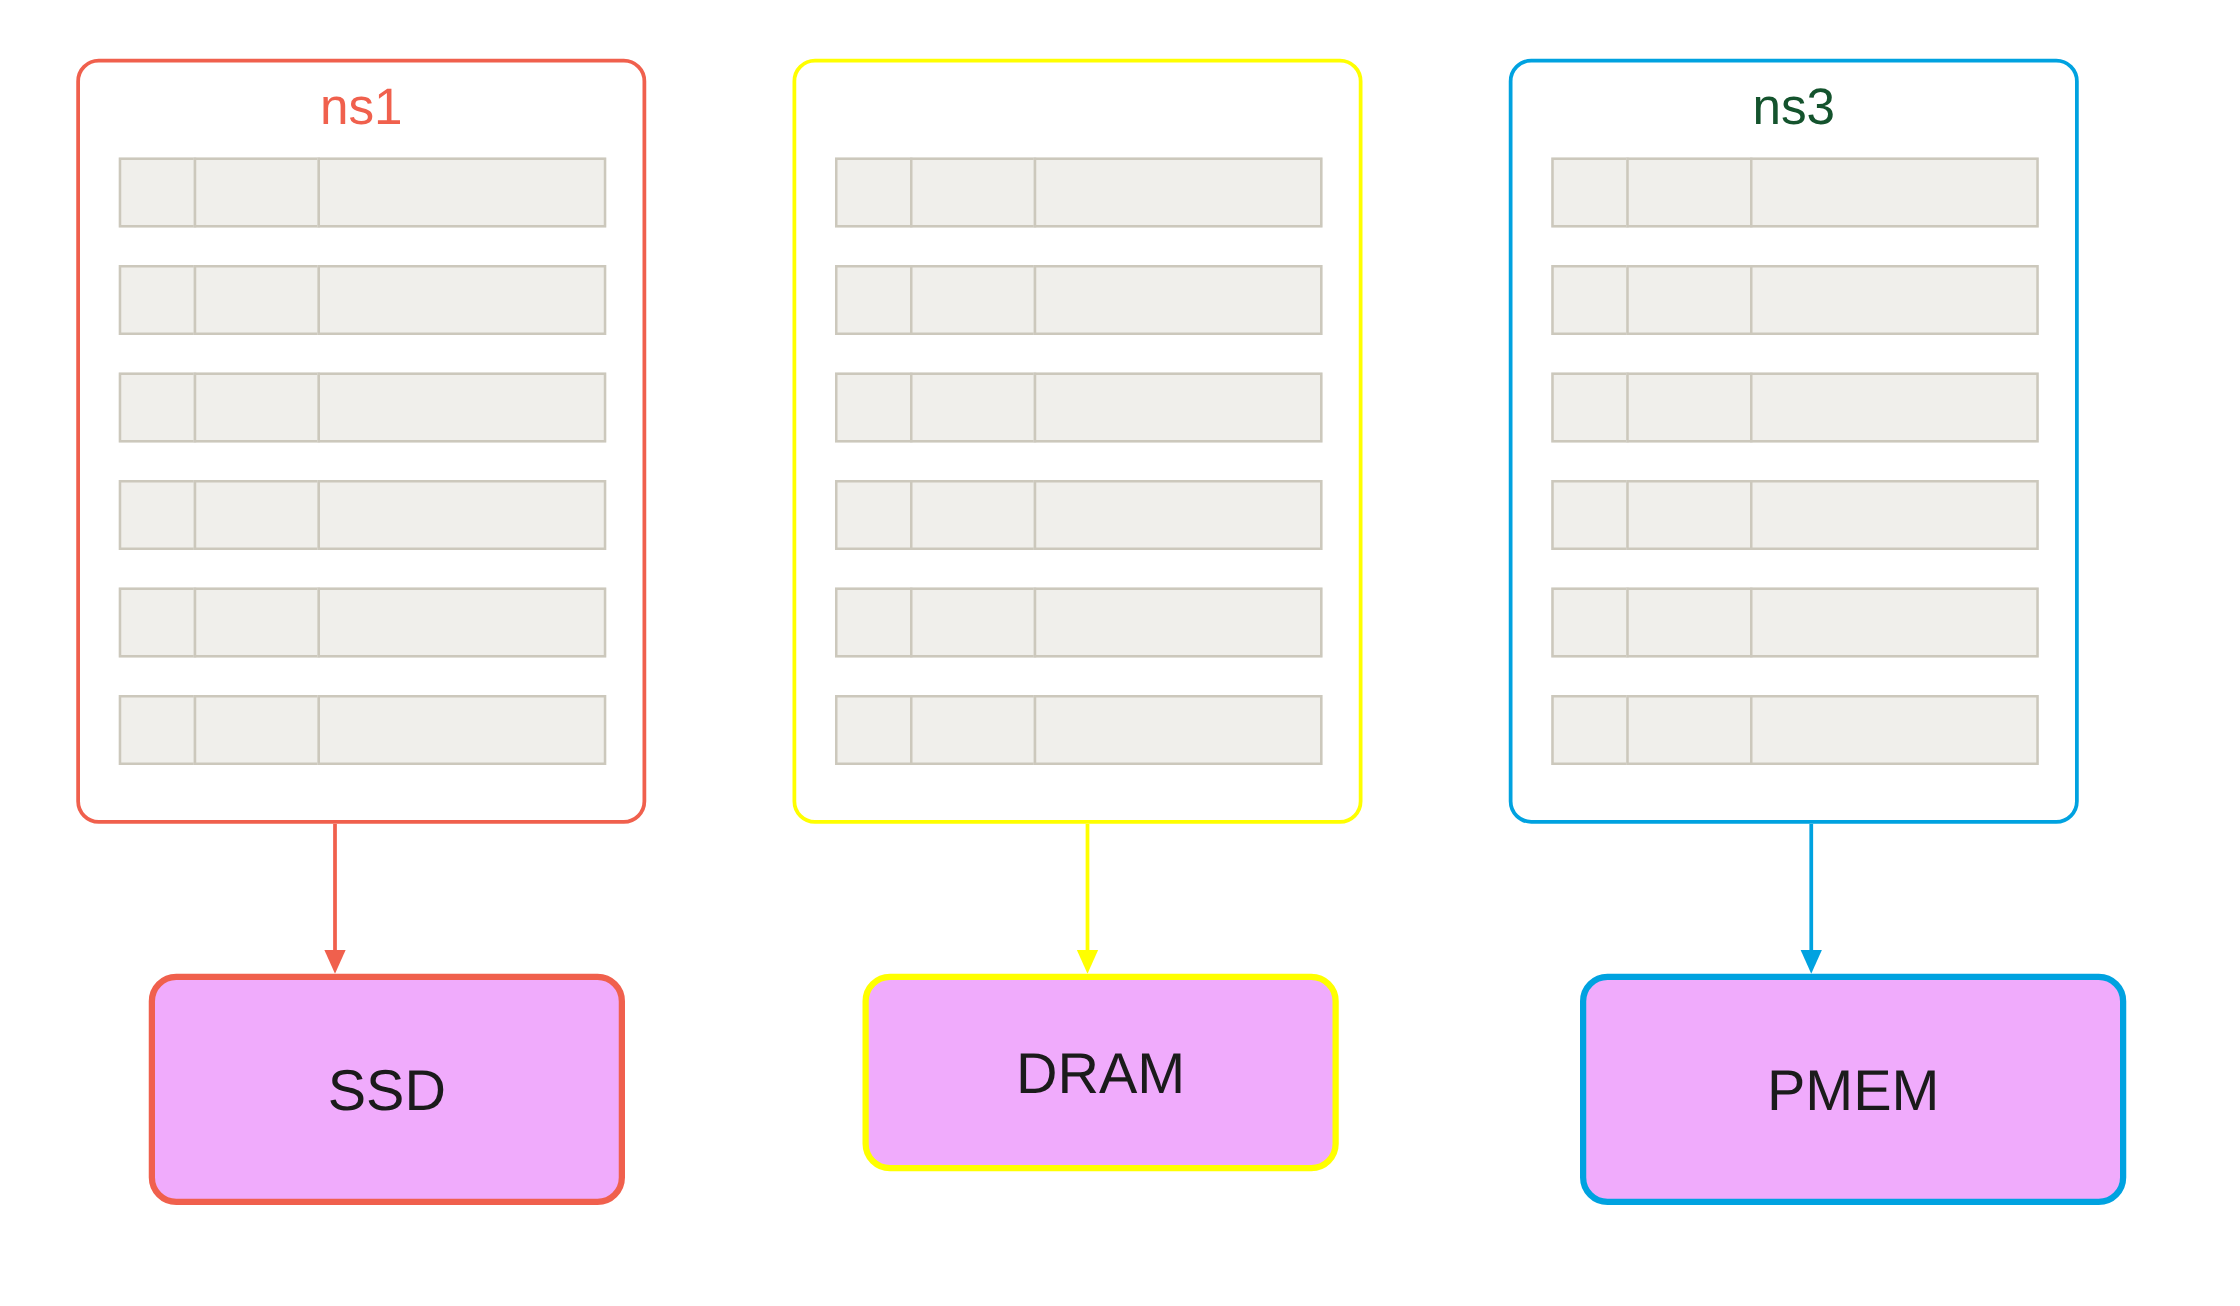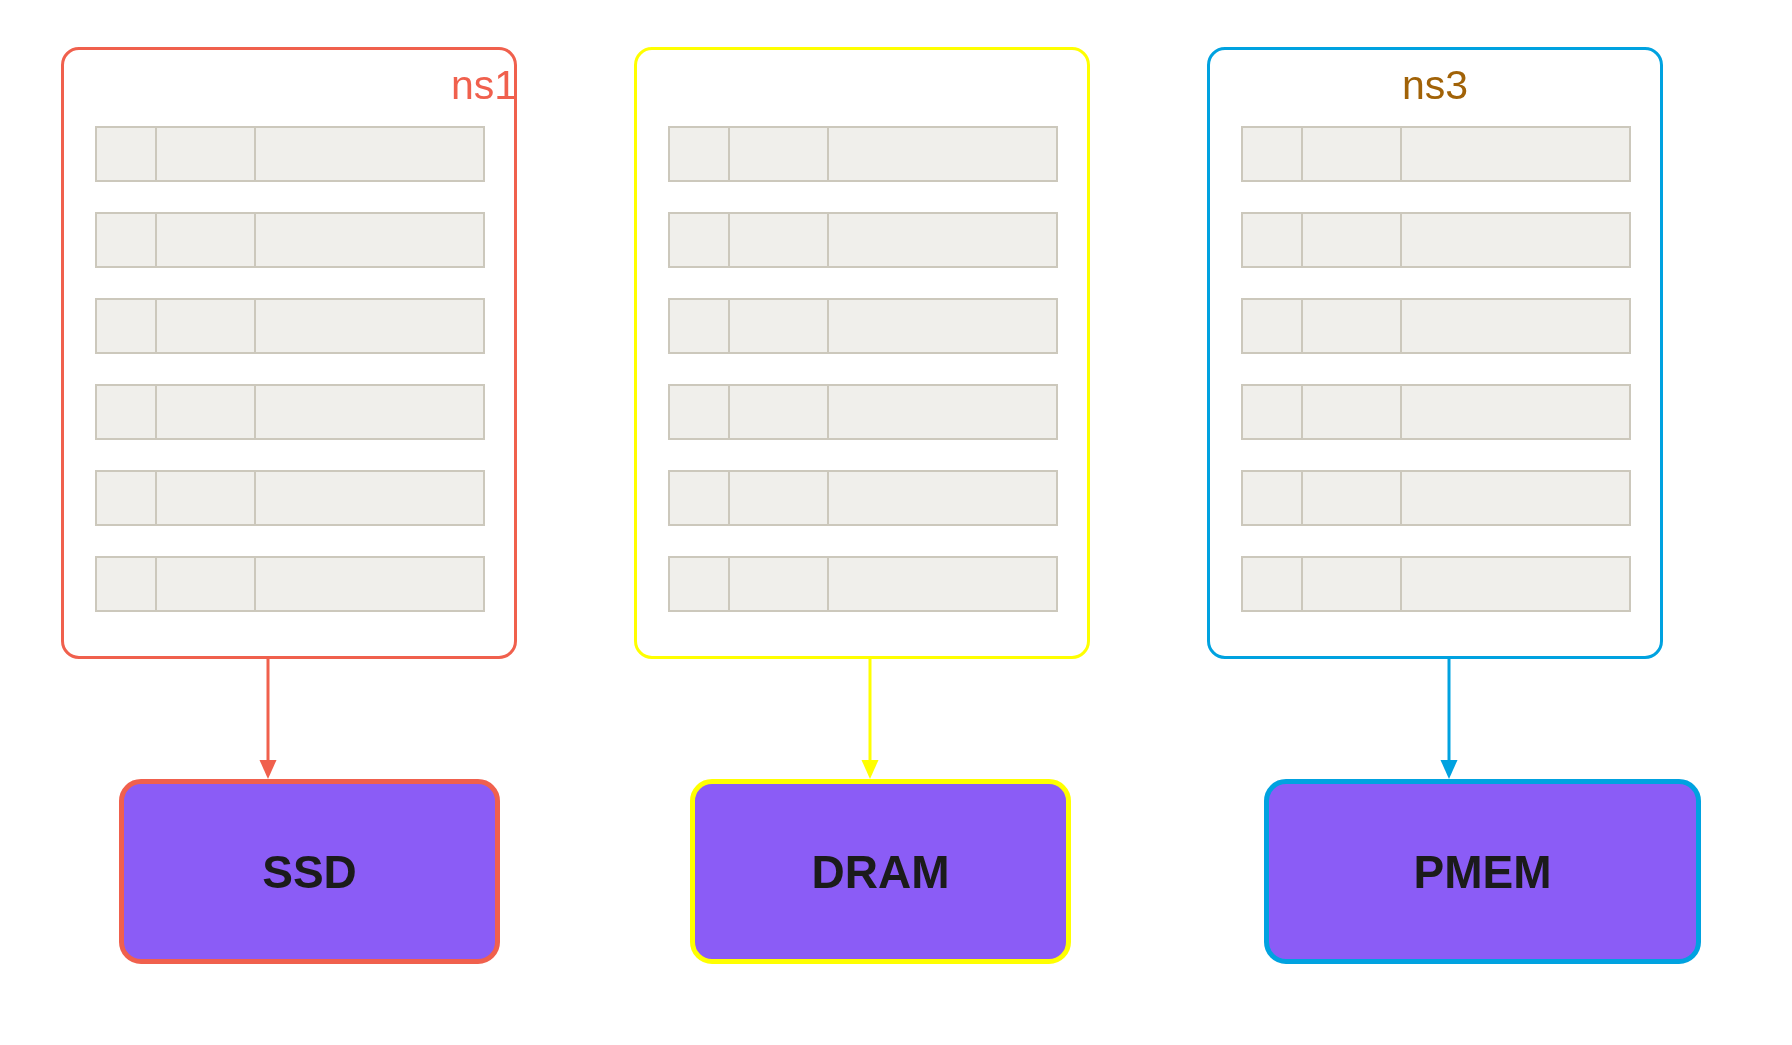--- a/index.html
+++ b/index.html
@@ -80,43 +80,42 @@
   
   .arrow {
     position: absolute;
   }
   .arrow svg { display: block; }
 
   
   .store-box {
     position: absolute;
     box-sizing: border-box;
-    background: #8b5cf6;
+    background: #f0abfc;
     border-style: solid;
     border-width: 5px;
     border-radius: 22px;
     display: flex;
     align-items: center;
     justify-content: center;
-    font-weight: bold;
   }
   .store-label {
     font-size: 46px;
     color: #1b1b1b;
     line-height: 1;
     white-space: nowrap;
   }
 </style>
 </head>
 <body>
 
 <div id="stage">
     <div class="ns-group" style="left: 61px; top: 47px; width: 456px; height: 612px;">
       <div class="ns-box" style="height: 612px; border-color: rgb(240, 96, 77);"></div>
-      <div class="ns-label" style="top: 18px; color: rgb(240, 96, 77); text-align: right;">ns1</div>
+      <div class="ns-label" style="top: 18px; color: rgb(240, 96, 77);">ns1</div>
       <div class="rows">
         <div class="row" style="left: 34px; top: 79px; width: 390px;">
           <div class="cell c1"></div>
           <div class="cell c2"></div>
           <div class="cell c3"></div>
         </div>
         <div class="row" style="left: 34px; top: 165px; width: 390px;">
           <div class="cell c1"></div>
           <div class="cell c2"></div>
           <div class="cell c3"></div>
@@ -186,26 +185,26 @@
           <div class="cell c3"></div>
         </div>
       </div>
     </div>
     <div class="arrow" style="left: 858px; top: 659px; width: 24px; height: 120px;">
       <svg width="24" height="120" viewBox="0 0 24 120">
         <line x1="12" y1="0" x2="12" y2="103" stroke="#ffff00" stroke-width="3"></line>
         <polygon points="12,120 3.5,101 20.5,101" fill="#ffff00"></polygon>
       </svg>
     </div>
-    <div class="store-box" style="left: 690px; top: 779px; width: 381px; height: 185px; border-color: rgb(255, 255, 0); justify-content: center;">
+    <div class="store-box" style="left: 690px; top: 779px; width: 381px; height: 158px; border-color: rgb(255, 255, 0); justify-content: center;">
       <span class="store-label">DRAM</span>
     </div>
     <div class="ns-group" style="left: 1207px; top: 47px; width: 456px; height: 612px;">
       <div class="ns-box" style="height: 612px; border-color: rgb(0, 162, 224);"></div>
-      <div class="ns-label" style="top: 18px; color: #a16207;">ns3</div>
+      <div class="ns-label" style="top: 18px; color: #14532d;">ns3</div>
       <div class="rows">
         <div class="row" style="left: 34px; top: 79px; width: 390px;">
           <div class="cell c1"></div>
           <div class="cell c2"></div>
           <div class="cell c3"></div>
         </div>
         <div class="row" style="left: 34px; top: 165px; width: 390px;">
           <div class="cell c1"></div>
           <div class="cell c2"></div>
           <div class="cell c3"></div>

